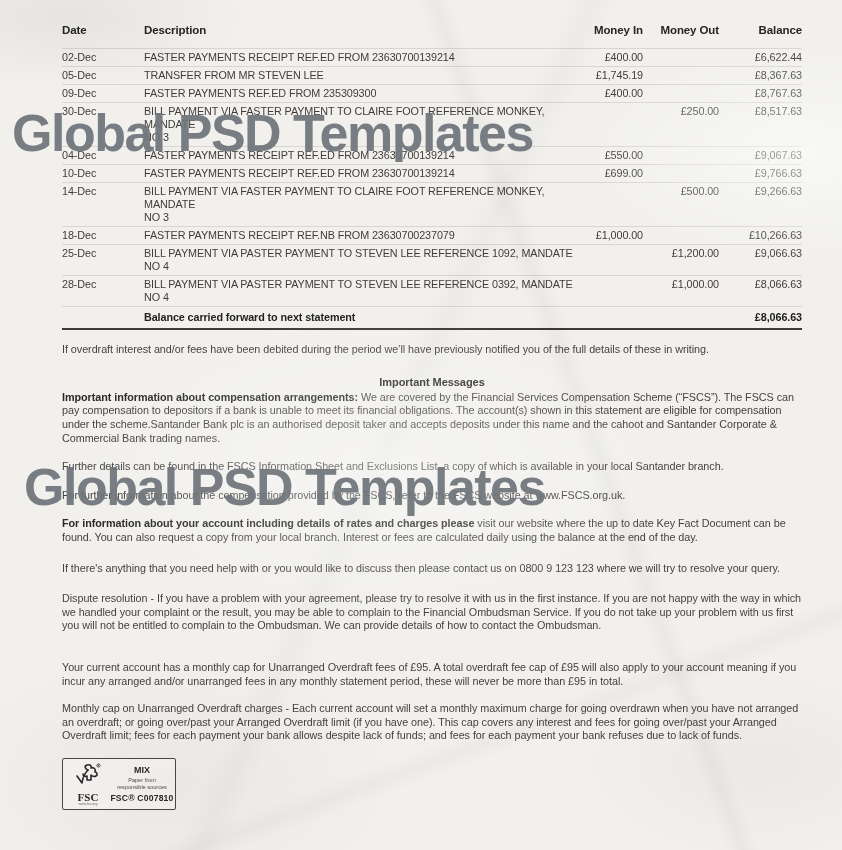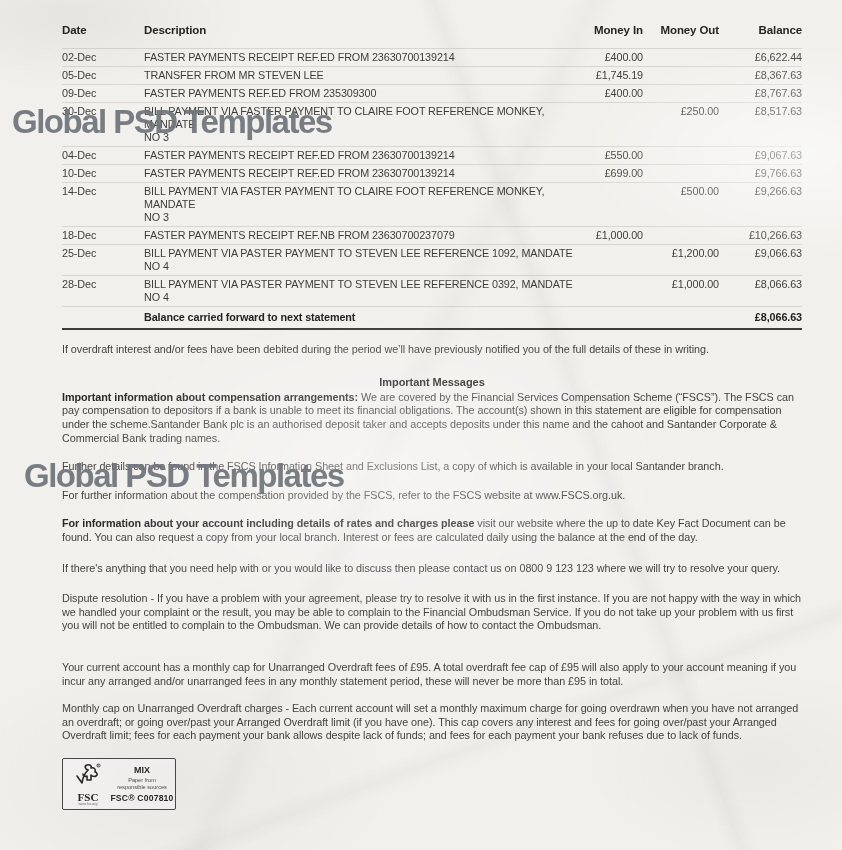--- a/index.html
+++ b/index.html
@@ -47,21 +47,21 @@
   #further-details{margin-top:14px;}
   #fscs-website{margin-top:15px;}
   #account-info{margin-top:15px;}
   #help-contact{margin-top:17px;}
   #dispute{margin-top:16px;}
   #overdraft-cap{margin-top:28px;}
   #monthly-cap{margin-top:13px;}
   
   .watermark{
     position:absolute;z-index:10;pointer-events:none;
-    font-weight:bold;font-size:33px;letter-spacing:-1.5px;
+    font-weight:bold;font-size:52px;letter-spacing:-1.5px;
     color:rgba(111,116,123,0.93);
     white-space:nowrap;
     text-align:center;
   }
   #wm1{left:12px;top:103px;}
   #wm2{left:24px;top:457px;}
   
   .fsc-box{
     margin-top:15px;width:112px;height:50px;
     border:1px solid #4a4947;border-radius:2px;

